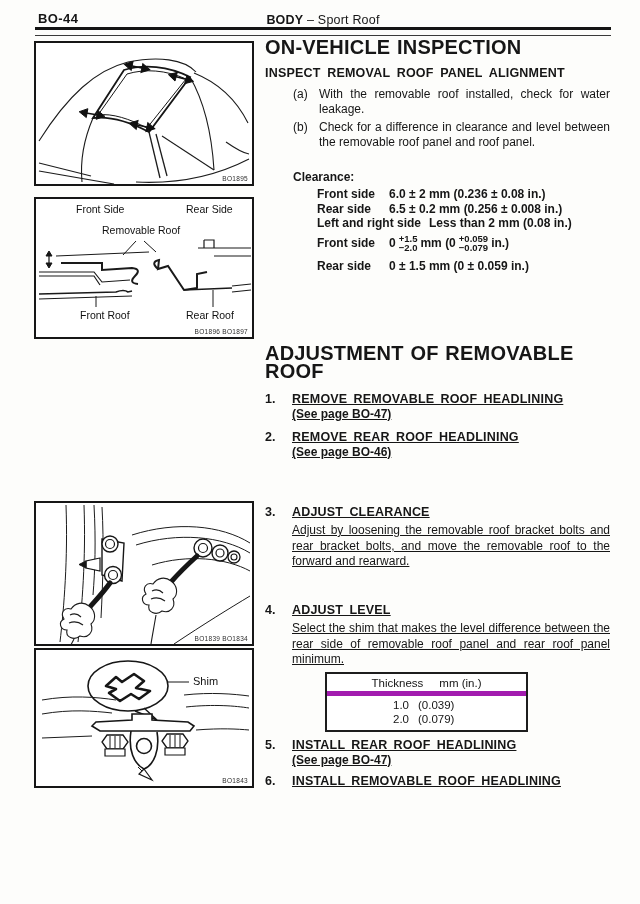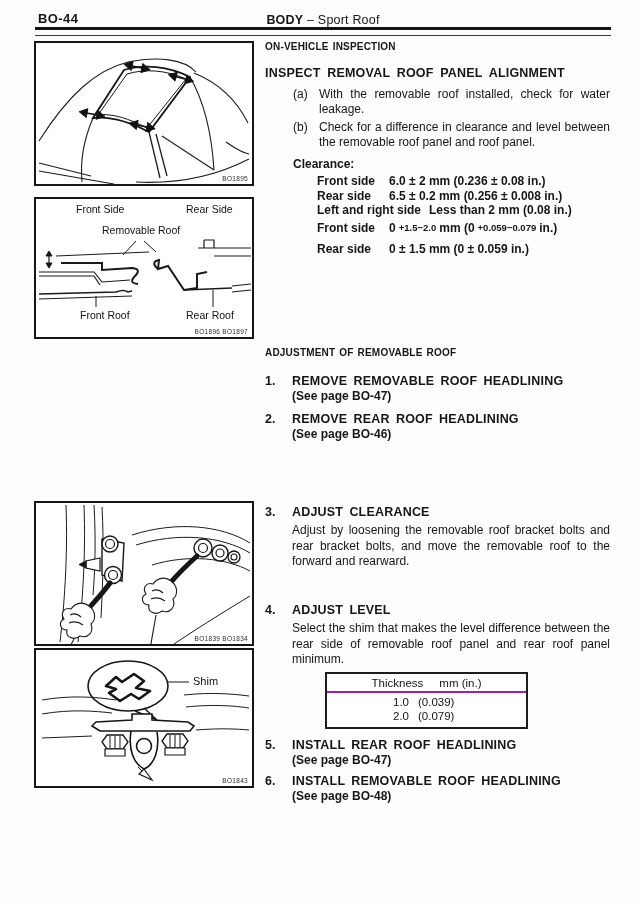--- a/index.html
+++ b/index.html
@@ -16,41 +16,41 @@
   #fig1{top:41px;height:145px;}
   #fig2{top:197px;height:142px;}
   #fig3{top:501px;height:145px;}
   #fig4{top:648px;height:140px;}
   .fig svg{position:absolute;left:0;top:0;width:100%;height:100%;}
   .fig-code{position:absolute;right:4px;bottom:2px;font-size:6.5px;letter-spacing:.3px;color:#2c2c2c;}
   .fig-label{position:absolute;font-size:10.5px;color:#111;white-space:nowrap;}
   svg path,svg line,svg circle,svg ellipse,svg polyline{vector-effect:non-scaling-stroke;}
   
   .rc{position:absolute;left:265px;width:345px;font-size:12px;line-height:15px;}
-  .h1{font-size:10px;font-weight:bold;letter-spacing:.2px;word-spacing:1px;line-height:18px;margin:0 0 10px 0;}
+  .h1{font-size:20px;font-weight:bold;letter-spacing:.2px;word-spacing:1px;line-height:18px;margin:0 0 10px 0;}
   .h2{font-size:12.5px;font-weight:bold;word-spacing:3px;letter-spacing:.2px;line-height:15px;margin:0 0 6px 0;}
   .step{display:flex;margin:0 0 3px 28px;}
   .step-label{flex:none;width:26px;}
   .step-text{flex:1;text-align:justify;}
-  .spec-head{font-weight:bold;margin:7px 0 2px 28px;}
+  .spec-head{font-weight:bold;margin:20px 0 2px 28px;}
   .spec-row{display:flex;margin-left:52px;font-weight:bold;line-height:14.5px;white-space:nowrap;}
   .spec-name{min-width:64px;margin-right:8px;}
   .lvl-row{display:flex;align-items:center;margin:3px 0 2px 52px;font-weight:bold;white-space:nowrap;}
-  .frac{display:inline-flex;flex-direction:row;font-size:9.5px;line-height:9.5px;margin:0 3px;}
+  .frac{display:inline-flex;flex-direction:column;font-size:9.5px;line-height:9.5px;margin:0 3px;}
   
   .item{display:flex;margin-bottom:8px;}
   .item-num{flex:none;width:27px;font-weight:bold;font-size:12.5px;line-height:15px;}
-  .item-main{flex:1;}
+  .item-main{flex:1;text-decoration:underline;}
   .item-h{font-weight:bold;font-size:12.5px;letter-spacing:.2px;word-spacing:2.5px;line-height:15px;}
   .item-ref{font-weight:bold;font-size:12px;line-height:15px;}
   .item-body{font-size:12px;line-height:15.5px;text-align:justify;margin-top:3px;}
   
   .shim-table{position:absolute;left:325px;top:672px;width:203px;border:2px solid #1d1d1d;
               background:#fff;box-sizing:border-box;font-size:11.5px;color:#151515;}
-  .st-head{display:flex;justify-content:center;gap:16px;padding:3px 0 2px;border-bottom:2px solid #a21caf;}
+  .st-head{display:flex;justify-content:center;gap:16px;padding:3px 0 2px;border-bottom:5px solid #a21caf;}
   .st-body{padding:3px 0 4px;}
   .st-row{display:flex;justify-content:center;gap:9px;line-height:13.5px;align-items:center;}
   .st-mm{width:22px;text-align:right;}
   .st-in{width:48px;text-align:left;}
 </style>
 </head>
 <body>
 
 <div class="page">
 
@@ -341,18 +341,17 @@
       <span class="item-num">5.</span>
       <span class="item-main">
         <span class="item-h" style="display:block;">INSTALL REAR ROOF HEADLINING</span>
         <span class="item-ref" style="display:block;">(See page BO-47)</span>
       </span>
     </div>
     <div class="item">
       <span class="item-num">6.</span>
       <span class="item-main">
         <span class="item-h" style="display:block;">INSTALL REMOVABLE ROOF HEADLINING</span>
-        <span class="item-ref" style="display:block;">(See page BO-48)</span>
       </span>
     </div>
   </div>
 
 </div>
 
 </body></html>

